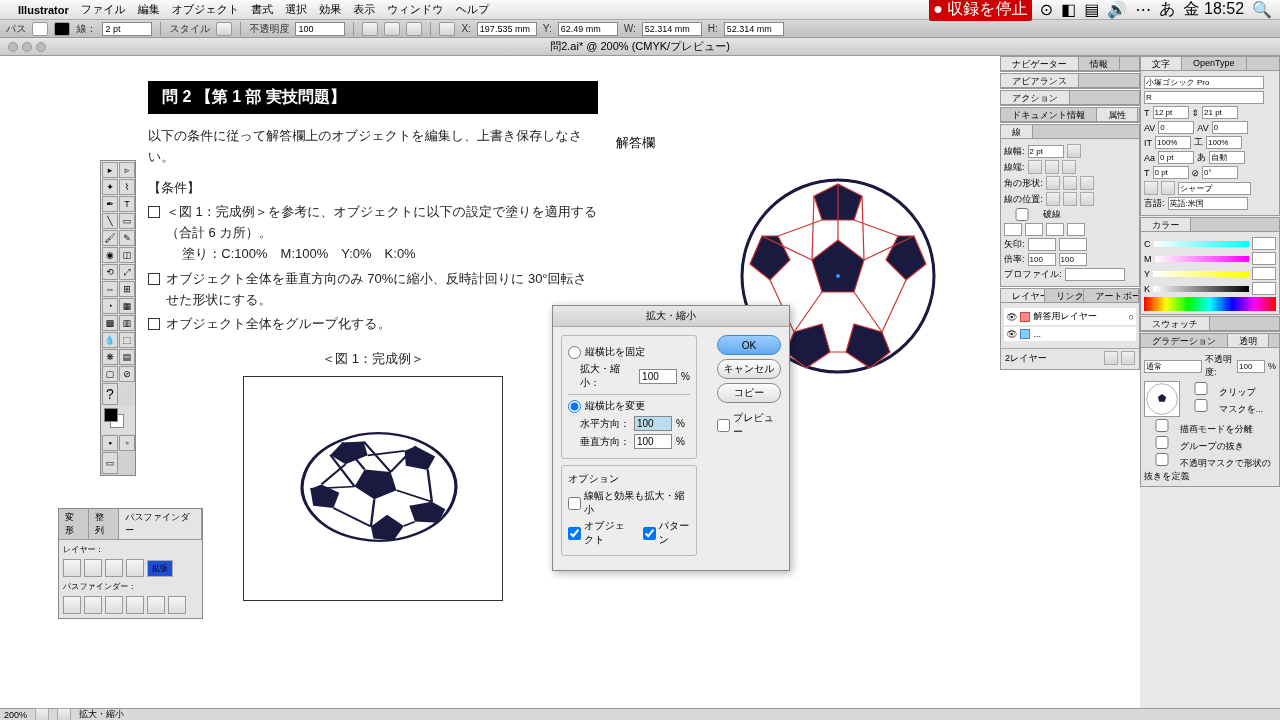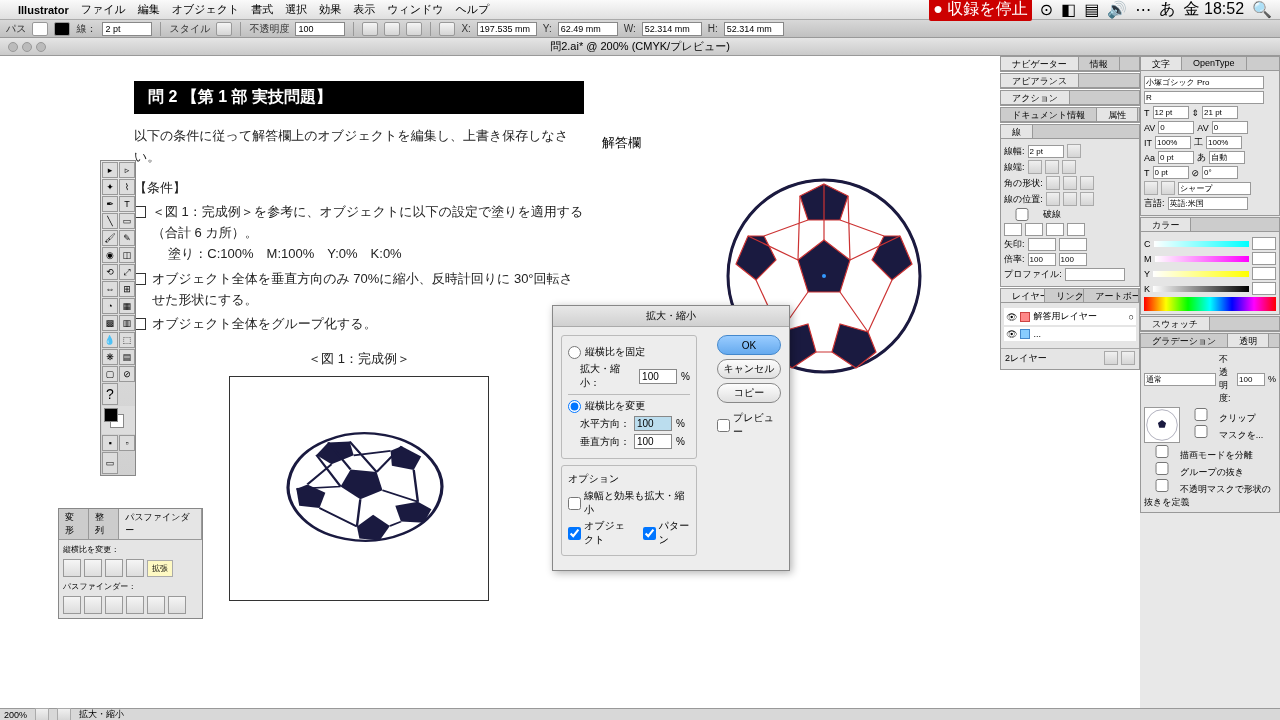--- a/index.html
+++ b/index.html
@@ -13,21 +13,21 @@
 .rec{background:#c00;color:#fff;padding:1px 4px;border-radius:2px;font-size:10px}
 .control-bar{height:18px;background:linear-gradient(#d8d8d8,#c0c0c0);display:flex;align-items:center;padding:0 6px;font-size:10px;gap:6px;border-bottom:1px solid #999}
 .control-bar input{width:50px;height:14px;font-size:9px;border:1px solid #888;padding:0 2px}
 .control-bar .lbl{color:#333}
 .control-bar .sep{width:1px;height:14px;background:#999;margin:0 2px}
 .control-bar .mini-btn{width:16px;height:14px;background:linear-gradient(#f5f5f5,#d5d5d5);border:1px solid #999;border-radius:2px}
 .win-title{height:18px;background:linear-gradient(#e5e5e5,#cacaca);display:flex;align-items:center;justify-content:center;font-size:11px;border-bottom:1px solid #999;position:relative}
 .win-title .dots{position:absolute;left:8px;display:flex;gap:4px}
 .win-title .dots span{width:10px;height:10px;border-radius:50%;background:#bbb;border:1px solid #999}
 .canvas-area{position:absolute;top:56px;left:0;right:140px;bottom:12px;background:#fff;overflow:hidden}
-.artboard{position:absolute;top:0;left:104px;width:860px;height:660px;background:#fff}
+.artboard{position:absolute;top:0;left:118px;width:860px;height:660px;background:#fff}
 .question-block{position:absolute;top:25px;left:30px;width:450px}
 .q-title{background:#000;color:#fff;padding:6px 14px;font-size:16px;font-weight:bold}
 .q-body{padding:12px 0;font-size:13px;line-height:1.6;color:#222}
 .q-body .cond{margin-top:10px}
 .q-body .item{display:flex;margin:4px 0}
 .q-body .item .box{width:12px;height:12px;border:1px solid #333;margin-right:6px;margin-top:4px;flex-shrink:0}
 .fig-label{text-align:center;font-size:13px;margin:14px 0 6px}
 .fig-box{border:1px solid #333;width:260px;height:225px;margin:0 auto;position:relative}
 .answer-label{position:absolute;top:78px;left:498px;font-size:13px}
 .ball{position:absolute}
@@ -234,27 +234,27 @@
     <div class="tool">▫</div>
   <div class="tool wide">▭</div>
 </div>
 
 <div class="pathfinder">
   <div class="tabs">
     <span>変形</span>
     <span>整列</span>
     <span style="background:#e5e5e5">パスファインダー</span>
   </div>
-  <div style="padding:4px 4px 0;font-size:8px">縦横比を変更：</div>
+  <div style="padding:4px 4px 0;font-size:8px">レイヤー：</div>
   <div class="row">
     <span class="pb"></span>
     <span class="pb"></span>
     <span class="pb"></span>
     <span class="pb"></span>
-    <span style="font-size:8px;padding:2px 4px;border:1px solid #aaa;background:#fef9c3">拡張</span>
+    <span style="font-size:8px;padding:2px 4px;border:1px solid #aaa;background:#1d4ed8">拡張</span>
   </div>
   <div style="padding:0 4px;font-size:8px">パスファインダー：</div>
   <div class="row">
     <span class="pb"></span>
     <span class="pb"></span>
     <span class="pb"></span>
     <span class="pb"></span>
     <span class="pb"></span>
     <span class="pb"></span>
   </div>
@@ -502,21 +502,21 @@
           <span class="active">スウォッチ</span>
         </div>
       </div>
     <div class="panel">
       <div class="ptabs">
           <span>グラデーション</span>
           <span class="active">透明</span>
         </div>
       <div class="pbody">
         <div class="prow">
-            <input style="width: 72px; font-family: Liberation Mono, monospace;" value="通常">
+            <input style="width: 58px; font-family: Liberation Mono, monospace;" value="通常">
             <span>不透明度:</span>
             <input style="width: 28px;" value="100">
             <span>%</span>
           </div>
         <div class="prow">
           <div style="width:36px;height:36px;border:1px solid #999;background:#fff;position:relative">
             <svg width="34" height="34" viewBox="0 0 100 100">
                 <circle cx="50" cy="50" r="45" fill="#fff" stroke="#1a1a40"></circle>
                 <polygon points="50,35 62,44 58,58 42,58 38,44" fill="#1a1a40"></polygon>
               </svg>

